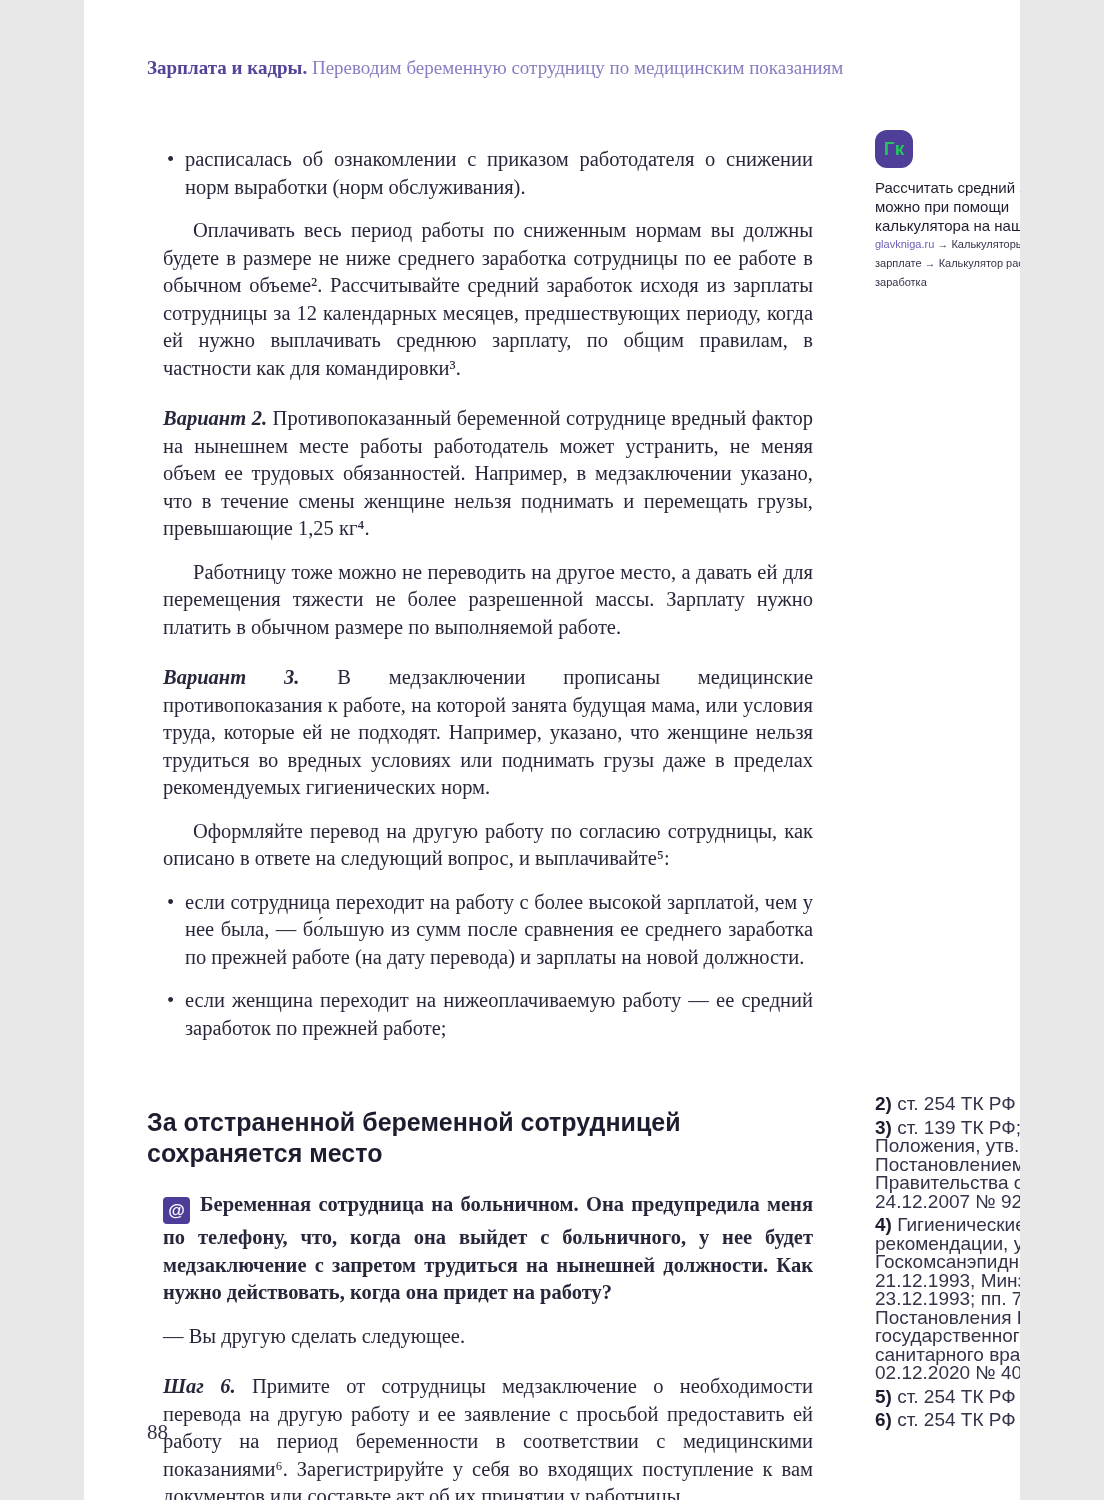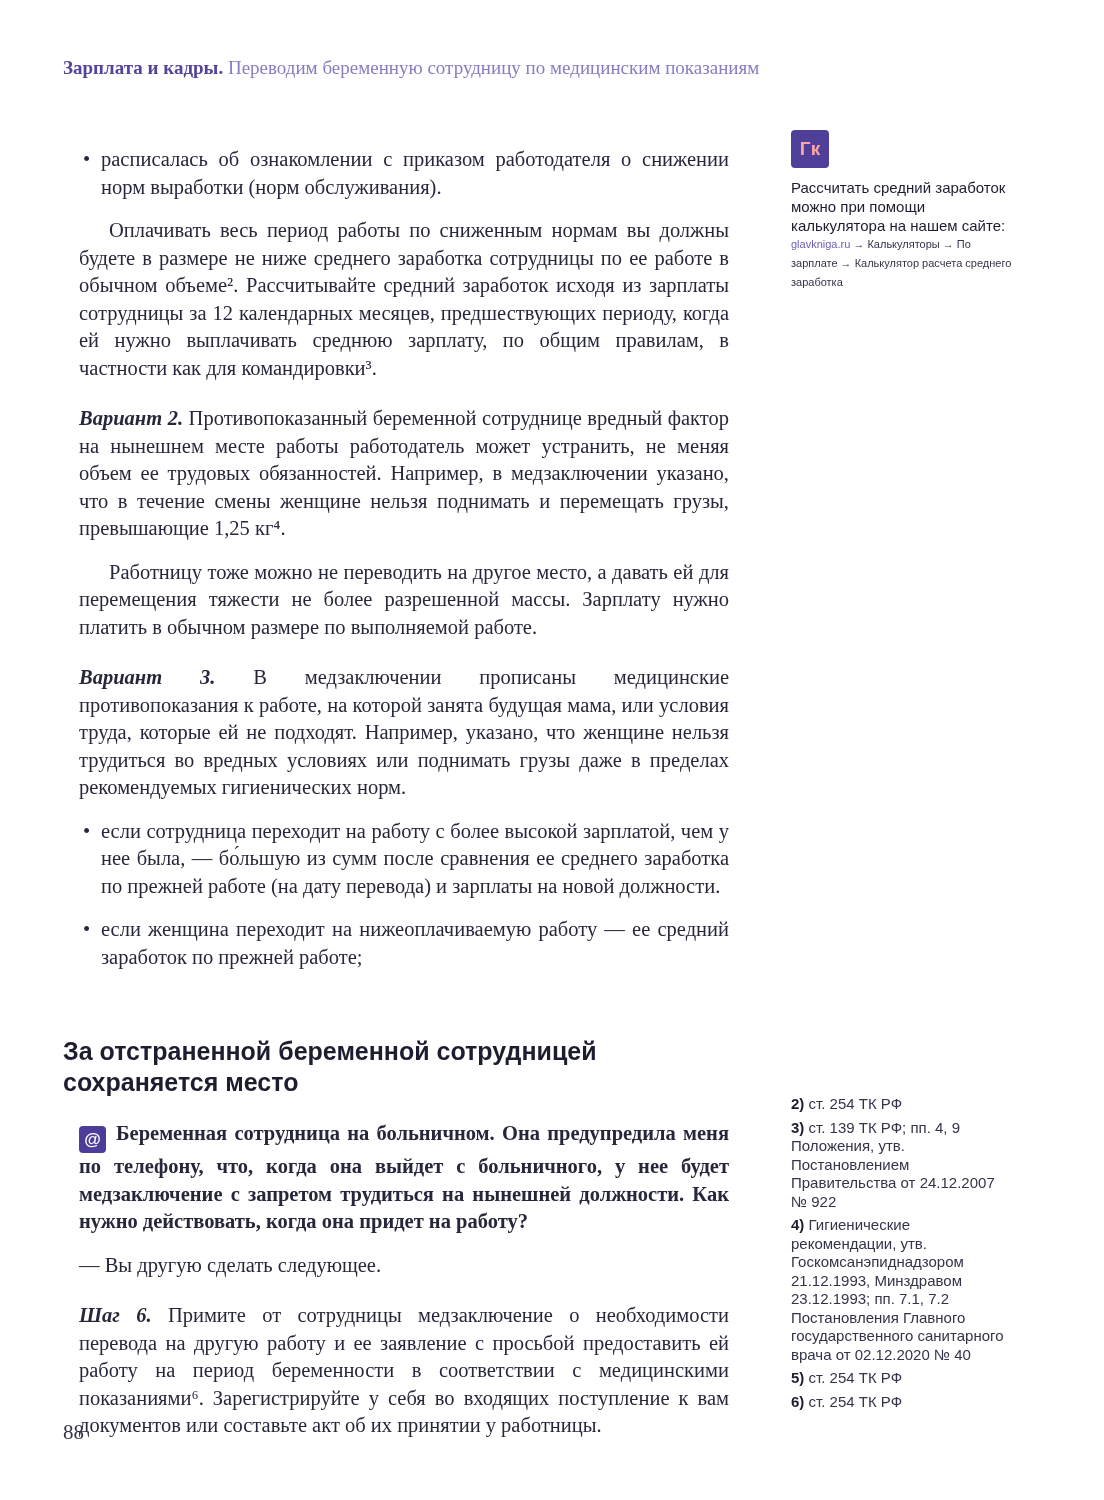--- a/index.html
+++ b/index.html
@@ -1,19 +1,19 @@
 <!DOCTYPE html>
 <html lang="ru"><head>
 <meta charset="utf-8">
 <style>
   * { margin: 0; padding: 0; box-sizing: border-box; }
   html, body { background: #e8e8e8; }
   .page {
     position: relative;
-    width: 1104px;
+    width: 936px;
     height: 1500px;
     margin: 0 auto;
     background: #ffffff;
     font-family: "Liberation Serif", serif;
     color: #27273b;
     overflow: hidden;
   }
   
   .header {
     position: absolute;
@@ -83,39 +83,39 @@
     left: 791px; top: 130px;
     width: 222px;
     font-family: "Liberation Sans", sans-serif;
     font-size: 15px;
     line-height: 19px;
     color: #1d1d30;
   }
   .gk-logo {
     width: 38px; height: 38px;
     background: #4f3f99;
-    border-radius: 4px;
-    color: #fca5a5;
+    border-radius: 12px;
+    color: #22c55e;
     font-family: "Liberation Sans", sans-serif;
     font-weight: bold;
     font-size: 19px;
     line-height: 38px;
     text-align: center;
     margin-bottom: 10px;
   }
   .sidebar-note-bold { font-weight: normal; }
   .sidebar-link-block { font-size: 11px; line-height: 19px; color: #33334a; }
   .sidebar-link { color: #6f61b5; text-decoration: none; cursor: pointer; }
   
   .footnotes {
     position: absolute;
     left: 791px; top: 1095px;
     width: 222px;
     font-family: "Liberation Sans", sans-serif;
-    font-size: 15px;
+    font-size: 19px;
     line-height: 18.5px;
     color: #33334a;
   }
   .fn { margin-bottom: 5px; }
   .fn b { color: #1d1d30; }
   
   .page-number {
     position: absolute;
     left: 63px; top: 1420px;
     font-size: 21px;
@@ -143,20 +143,21 @@
       <span>Противопоказанный беременной сотруднице вредный фактор на нынешнем месте работы работодатель может устранить, не меняя объем ее трудовых обязанностей. Например, в медзаключении указано, что в течение смены женщине нельзя поднимать и перемещать грузы, превышающие 1,25 кг⁴.</span>
     </p>
 
     <p class="para indent">Работницу тоже можно не переводить на другое место, а давать ей для перемещения тяжести не более разрешенной массы. Зарплату нужно платить в обычном размере по выполняемой работе.</p>
 
     <p class="para gap-top">
       <span class="lbl-bi">Вариант 3.</span>
       <span>В медзаключении прописаны медицинские противопоказания к работе, на которой занята будущая мама, или условия труда, которые ей не подходят. Например, указано, что женщине нельзя трудиться во вредных условиях или поднимать грузы даже в пределах рекомендуемых гигиенических норм.</span>
     </p>
 
+    <p class="para indent">Оформляйте перевод на другую работу по согласию сотрудницы, как описано в ответе на следующий вопрос, и выплачивайте⁵:</p>
 
     <p class="para bullet-item">если сотрудница переходит на работу с более высокой зарплатой, чем у нее была, — бо́льшую из сумм после сравнения ее среднего заработка по прежней работе (на дату перевода) и зарплаты на новой должности.</p>
 
     <p class="para bullet-item">если женщина переходит на нижеоплачиваемую работу — ее средний заработок по прежней работе;</p>
 
     <h2 class="section-heading">За отстраненной беременной сотрудницей сохраняется место</h2>
 
     <p class="para question-block">
       <span class="at-icon">@</span><span>Беременная сотрудница на больничном. Она предупредила меня по телефону, что, когда она выйдет с больничного, у нее будет медзаключение с запретом трудиться на нынешней должности. Как нужно действовать, когда она придет на работу?</span>
     </p>

